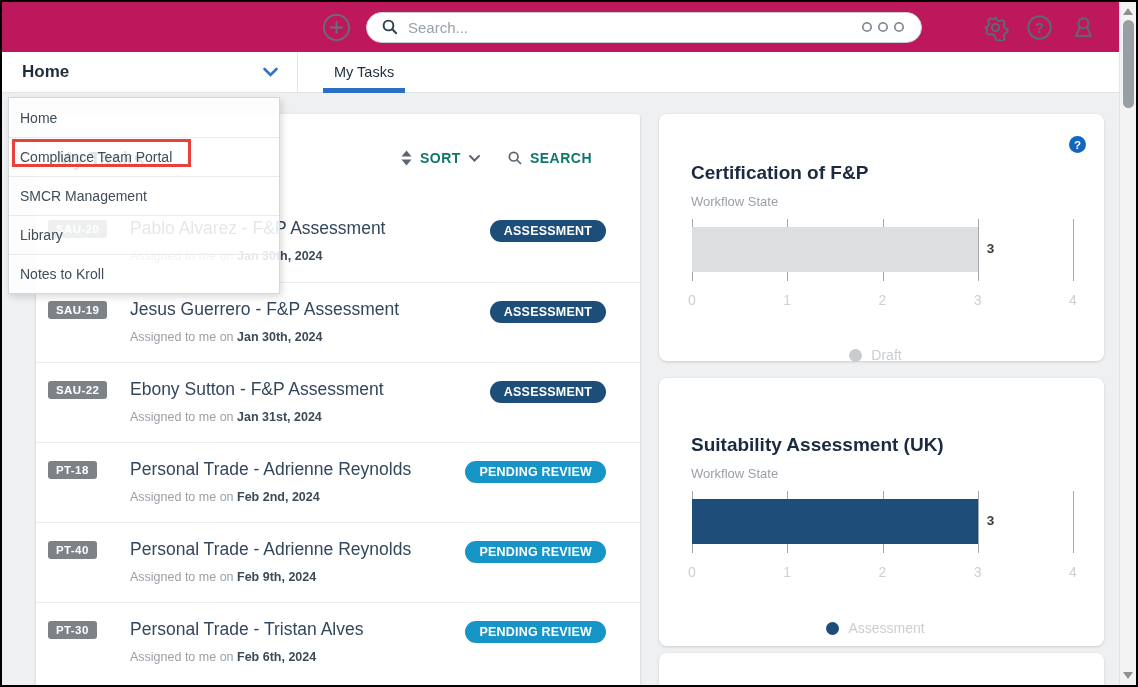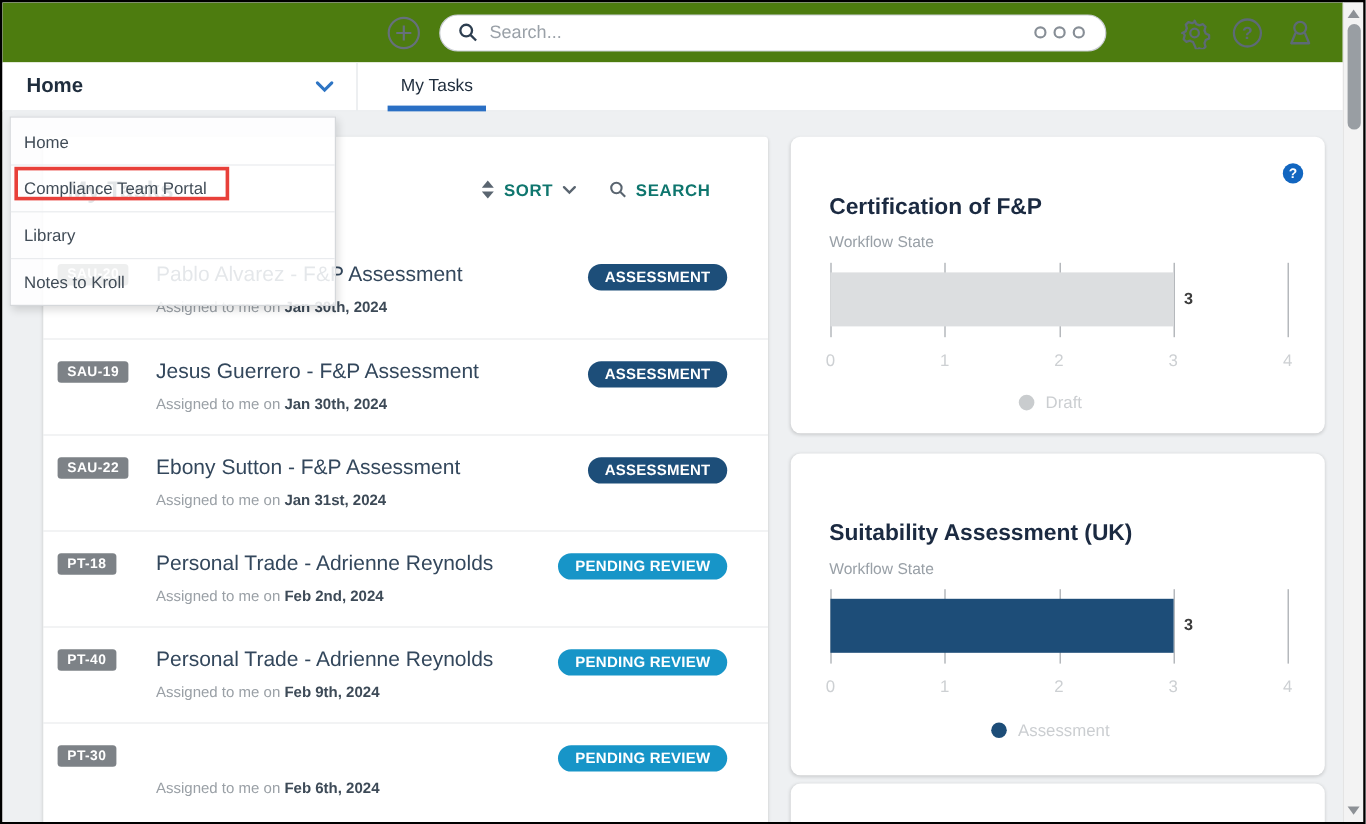--- a/index.html
+++ b/index.html
@@ -6,21 +6,21 @@
   html,body { margin:0; padding:0; }
   body {
     width:1138px; height:687px;
     border:2px solid #000;
     position:relative;
     background:#fff;
     font-family:"Liberation Sans", sans-serif;
     overflow:hidden;
   }
   
-  .topbar { position:absolute; top:0; left:0; right:17px; height:50px; background:#4d7c0f; display:flex; align-items:center; }
+  .topbar { position:absolute; top:0; left:0; right:17px; height:50px; background:#be185d; display:flex; align-items:center; }
   .plus-wrap { margin-left:320px; display:flex; align-items:center; }
   .searchbar {
     margin-left:15px; width:556px; height:31px; border:1px solid #c9cdd2; border-radius:16px;
     display:flex; align-items:center; padding:0 14px; background:#fff;
   }
   .searchbar .ph { color:#9aa1a8; font-size:15px; margin-left:9px; flex:1; }
   .topbar-icons { margin-left:auto; margin-right:22px; display:flex; align-items:center; gap:17px; }
   .icon-btn { display:flex; align-items:center; justify-content:center; cursor:pointer; background:none; border:none; padding:0; }
   
   .navrow { position:absolute; top:50px; left:0; right:17px; height:41px; background:#fff; border-bottom:1px solid #e2e5e8; display:flex; }
@@ -53,21 +53,21 @@
   .ccard3 { top:560px; height:120px; }
   .chelp { position:absolute; right:18px; top:22px; width:17px; height:17px; border-radius:50%; background:#1266c0; color:#fff; font-size:11.5px; font-weight:bold; display:flex; align-items:center; justify-content:center; cursor:pointer; }
   .ctitle { position:absolute; left:32px; font-size:19px; font-weight:bold; color:#1b2a41; }
   .csub { position:absolute; left:32px; font-size:13px; color:#99a0a7; }
   .plot { position:absolute; left:33px; width:381px; height:62px; }
   .tickline { position:absolute; top:0; bottom:0; width:1px; background:#a3a7ac; }
   .hbar { position:absolute; left:0; top:8px; height:45px; }
   .bar-value { position:absolute; top:22px; font-size:13.5px; font-weight:bold; color:#3c3c3c; }
   .xlabels { position:absolute; left:33px; width:381px; height:16px; }
   .xlab { position:absolute; transform:translateX(-50%); font-size:14px; color:#cdd0d3; }
-  .legend { position:absolute; left:0; right:12px; display:flex; justify-content:center; align-items:center; gap:9px; }
+  .legend { position:absolute; left:0; right:12px; display:flex; justify-content:center; align-items:center; gap:9px;margin-top:20px; }
   .legend-dot { width:13px; height:13px; border-radius:50%; }
   .legend-label { font-size:14px; color:#cbced1; }
   
   .dropdown {
     position:absolute; left:6px; top:95px; width:272px; z-index:20;
     background:rgba(255,255,255,0.87); border:1px solid #d5d8db;
     box-shadow:2px 3px 7px rgba(0,0,0,.14);
   }
   .menu-item { height:39px; display:flex; align-items:center; padding-left:11px; font-size:14px; color:#414c57; cursor:pointer; }
   .menu-item + .menu-item { border-top:1px solid #e9ebee; }
@@ -214,20 +214,21 @@
       <span class="pill" style="background: rgb(23, 149, 200);">PENDING REVIEW</span>
     </div>
     <div class="trow">
       <span class="tbadge">PT-40</span>
       <div class="trow-title">Personal Trade - Adrienne Reynolds</div>
       <div class="trow-sub"><span>Assigned to me on</span> <b>Feb 9th, 2024</b></div>
       <span class="pill" style="background: rgb(23, 149, 200);">PENDING REVIEW</span>
     </div>
     <div class="trow">
       <span class="tbadge">PT-30</span>
+      <div class="trow-title">Personal Trade - Tristan Alves</div>
       <div class="trow-sub"><span>Assigned to me on</span> <b>Feb 6th, 2024</b></div>
       <span class="pill" style="background: rgb(23, 149, 200);">PENDING REVIEW</span>
     </div>
   </div>
 
   <div class="ccard ccard1">
     <div class="chelp">?</div>
     <div class="ctitle" style="top:48px;">Certification of F&amp;P</div>
     <div class="csub" style="top:80px;">Workflow State</div>
     <div class="plot" style="top:105px;">
@@ -281,20 +282,23 @@
 </div>
 
 <div class="dropdown">
   <div class="menu-item">
       <span>Home</span>
     </div>
   <div class="menu-item">
       <span>Compliance Team Portal</span>
     </div>
   <div class="menu-item">
+      <span>SMCR Management</span>
+    </div>
+  <div class="menu-item">
       <span>Library</span>
     </div>
   <div class="menu-item">
       <span>Notes to Kroll</span>
     </div>
   <div class="red-annotation"></div>
 </div>
 
 <div class="scrollbar">
   <div class="sb-up"></div>

